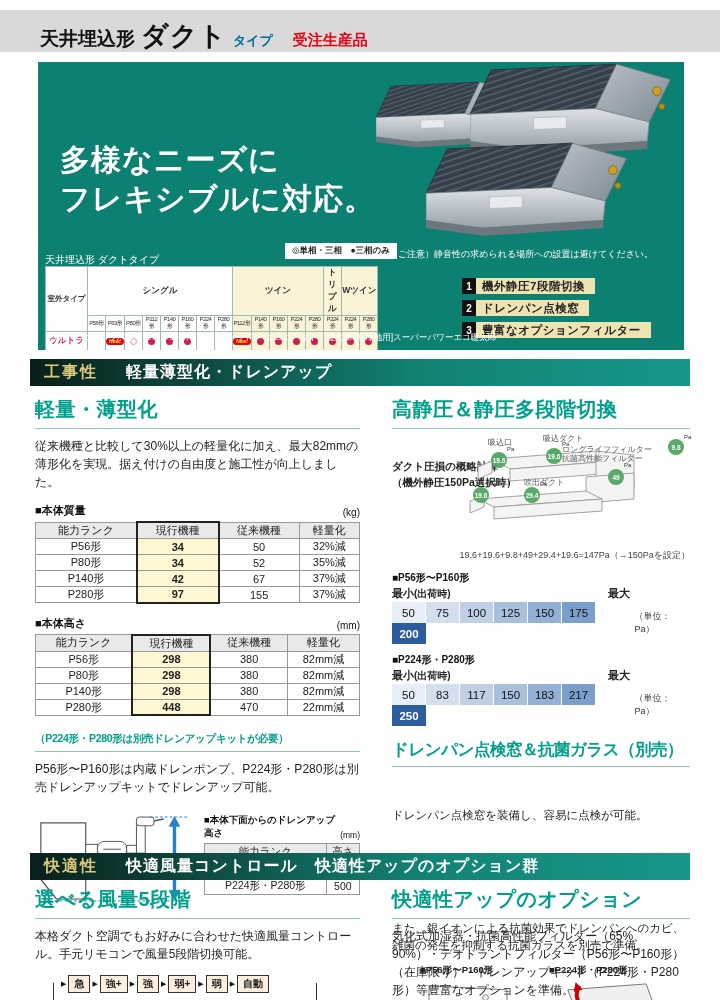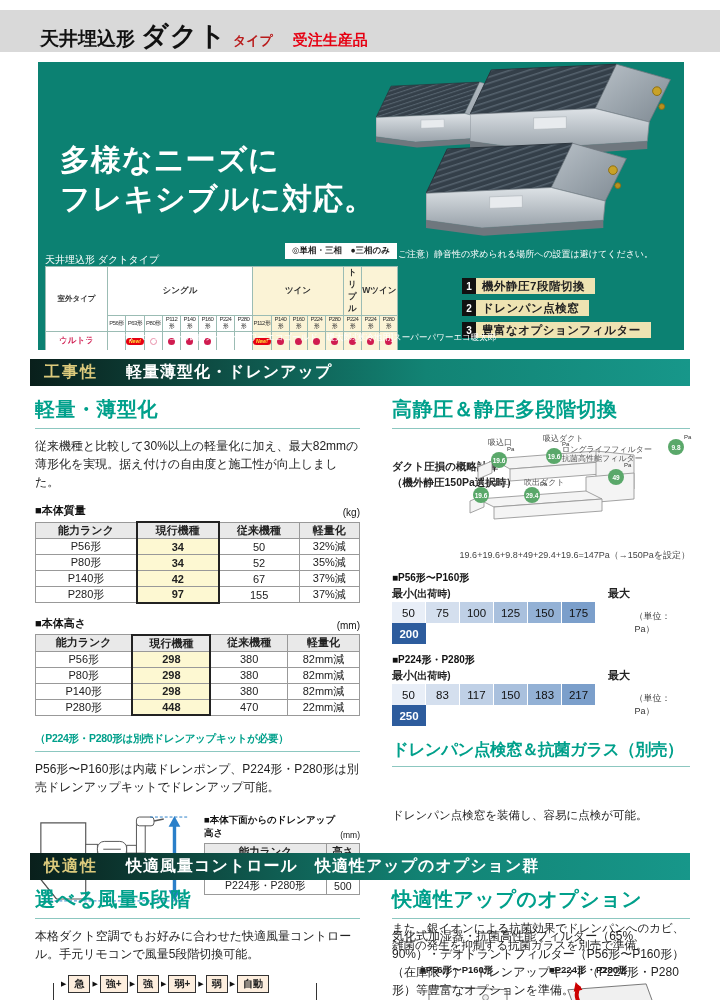--- a/index.html
+++ b/index.html
@@ -5,39 +5,39 @@
   * { margin:0; padding:0; box-sizing:border-box; }
   html,body { background:#fff; }
   body { font-family:"Liberation Sans","DejaVu Sans",sans-serif; color:#222; }
   #page { position:relative; width:720px; height:1000px; background:#fff; overflow:hidden; margin:0 auto; }
 
   
   .header-band { position:absolute; left:0; top:10px; width:720px; height:42px; background:#d9d9d9; }
   .header-inner { position:absolute; left:40px; top:8px; display:flex; align-items:baseline; gap:6px; }
   .t-main { font-size:19px; font-weight:bold; color:#111; }
   .t-big  { font-size:27px; font-weight:bold; color:#111; letter-spacing:1px; }
-  .t-type { font-size:13px; font-weight:bold; color:#b91c1c; }
+  .t-type { font-size:13px; font-weight:bold; color:#0369a1; }
   .t-badge { font-size:15px; font-weight:bold; color:#e60012; margin-left:14px; }
 
   
   .hero { position:absolute; left:38px; top:62px; width:646px; height:288px; background:#0c8172; overflow:hidden; }
   .headline { position:absolute; left:22px; top:78px; color:#fff; font-size:30px; font-weight:bold; line-height:1.3; letter-spacing:1px; }
   .unit-svg { position:absolute; }
   .legend-box { position:absolute; left:247px; top:181px; background:#fff; color:#222; font-size:8.5px; padding:2px 7px; font-weight:bold;text-align:right; }
   .caution { position:absolute; right:8px; top:186px; width:310px; color:#fff; font-size:9px; text-align:center; }
   .features { position:absolute; left:424px; top:216px; display:flex; flex-direction:column; gap:6px; align-items:flex-start; }
   .feature-bar { display:flex; align-items:center; background:#eee3b2; height:16px; padding-right:10px; }
   .feature-num { width:14px; height:16px; background:#111; color:#fff; font-size:10px; font-weight:bold; display:flex; align-items:center; justify-content:center; margin-right:6px; }
   .feature-label { font-size:11.5px; font-weight:bold; color:#222; letter-spacing:0.5px; }
 
   .matrix-title { position:absolute; left:7px; top:191px; color:#fff; font-size:10px; }
   .matrix-wrap { position:absolute; left:7px; top:204px; }
   .matrix-table { border-collapse:collapse; background:#fff; }
   .matrix-table th, .matrix-table td { border:1px solid #9bbcb4; text-align:center; vertical-align:middle; }
-  .m-corner { width:62px; font-size:7.5px; color:#333; background:#fff; font-weight:bold;font-family:Liberation Mono, monospace; }
+  .m-corner { width:42px; font-size:7.5px; color:#333; background:#fff; font-weight:bold;font-family:Liberation Mono, monospace; }
   .m-group { font-size:8.5px; color:#333; height:11px; background:#fff; font-weight:bold; }
   .m-col { width:18px; font-size:6px; font-weight:normal; color:#333; height:11px; background:#fff; letter-spacing:-0.5px; }
   .m-label { font-size:8.5px; font-weight:bold; height:13px; background:#fff; }
   .m-cell { height:13px; background:#fff; }
   .m-cell.beige, .m-col.beige, .m-group.beige { background:#fbf3d6; }
   .dot { display:inline-block; width:7px; height:7px; border-radius:50%; vertical-align:middle; }
   .dot.open { width:7px; height:7px; border:1.5px solid; background:#fff; opacity:0.5; }
   .newbadge { display:inline-block; background:#e60012; color:#ffe13b; font-size:5px; font-weight:bold; font-style:italic; border-radius:6px; padding:1px 3px; line-height:1; vertical-align:middle; }
   .matrix-note { position:absolute; left:7px; top:270px; color:#fff; font-size:8.5px; }
 
@@ -53,21 +53,21 @@
   .col-right { left:392px; width:298px; }
   .h-teal { color:#00a08b; font-size:20px; font-weight:bold; letter-spacing:0.5px; border-bottom:1px solid #8cc7c0; padding-bottom:5px; margin-bottom:8px; }
   .h-note { font-size:10.5px; color:#00a08b; font-weight:bold; letter-spacing:-0.3px; }
   .body-txt { font-size:12px; color:#222; line-height:1.5; }
 
   .tbl-head { display:flex; justify-content:space-between; align-items:flex-end; margin-top:12px; margin-bottom:3px; }
   .tbl-title { font-size:11px; font-weight:bold; color:#111; }
   .tbl-unit { font-size:10px; color:#111; }
   table.spec { border-collapse:collapse; width:100%; }
   table.spec th, table.spec td { border:1px solid #999; text-align:center; font-size:11px; height:15px; }
-  table.spec th { background:#e9e9e9; font-weight:bold; }
+  table.spec th { background:#e9e9e9; font-weight:normal; }
   table.spec td { background:#fff; }
   .hl-col2 th:nth-child(2), .hl-col2 td:nth-child(2) { border-left:2px solid #222; border-right:2px solid #222; }
   .hl-col2 thead th:nth-child(2) { border-top:2px solid #222; }
   .hl-col2 tbody tr:last-child td:nth-child(2) { border-bottom:2px solid #222; }
   .hl-col2 tbody td:nth-child(2) { background:#fdf8d2; font-weight:bold; }
 
   .drain-flex { display:flex; margin-top:12px; gap:8px; }
   .drain-table-blk { width:160px; }
   .drain-table-blk .tbl-title { font-size:9.5px; }
   .drain-table-blk .tbl-unit { font-size:8.5px; }

